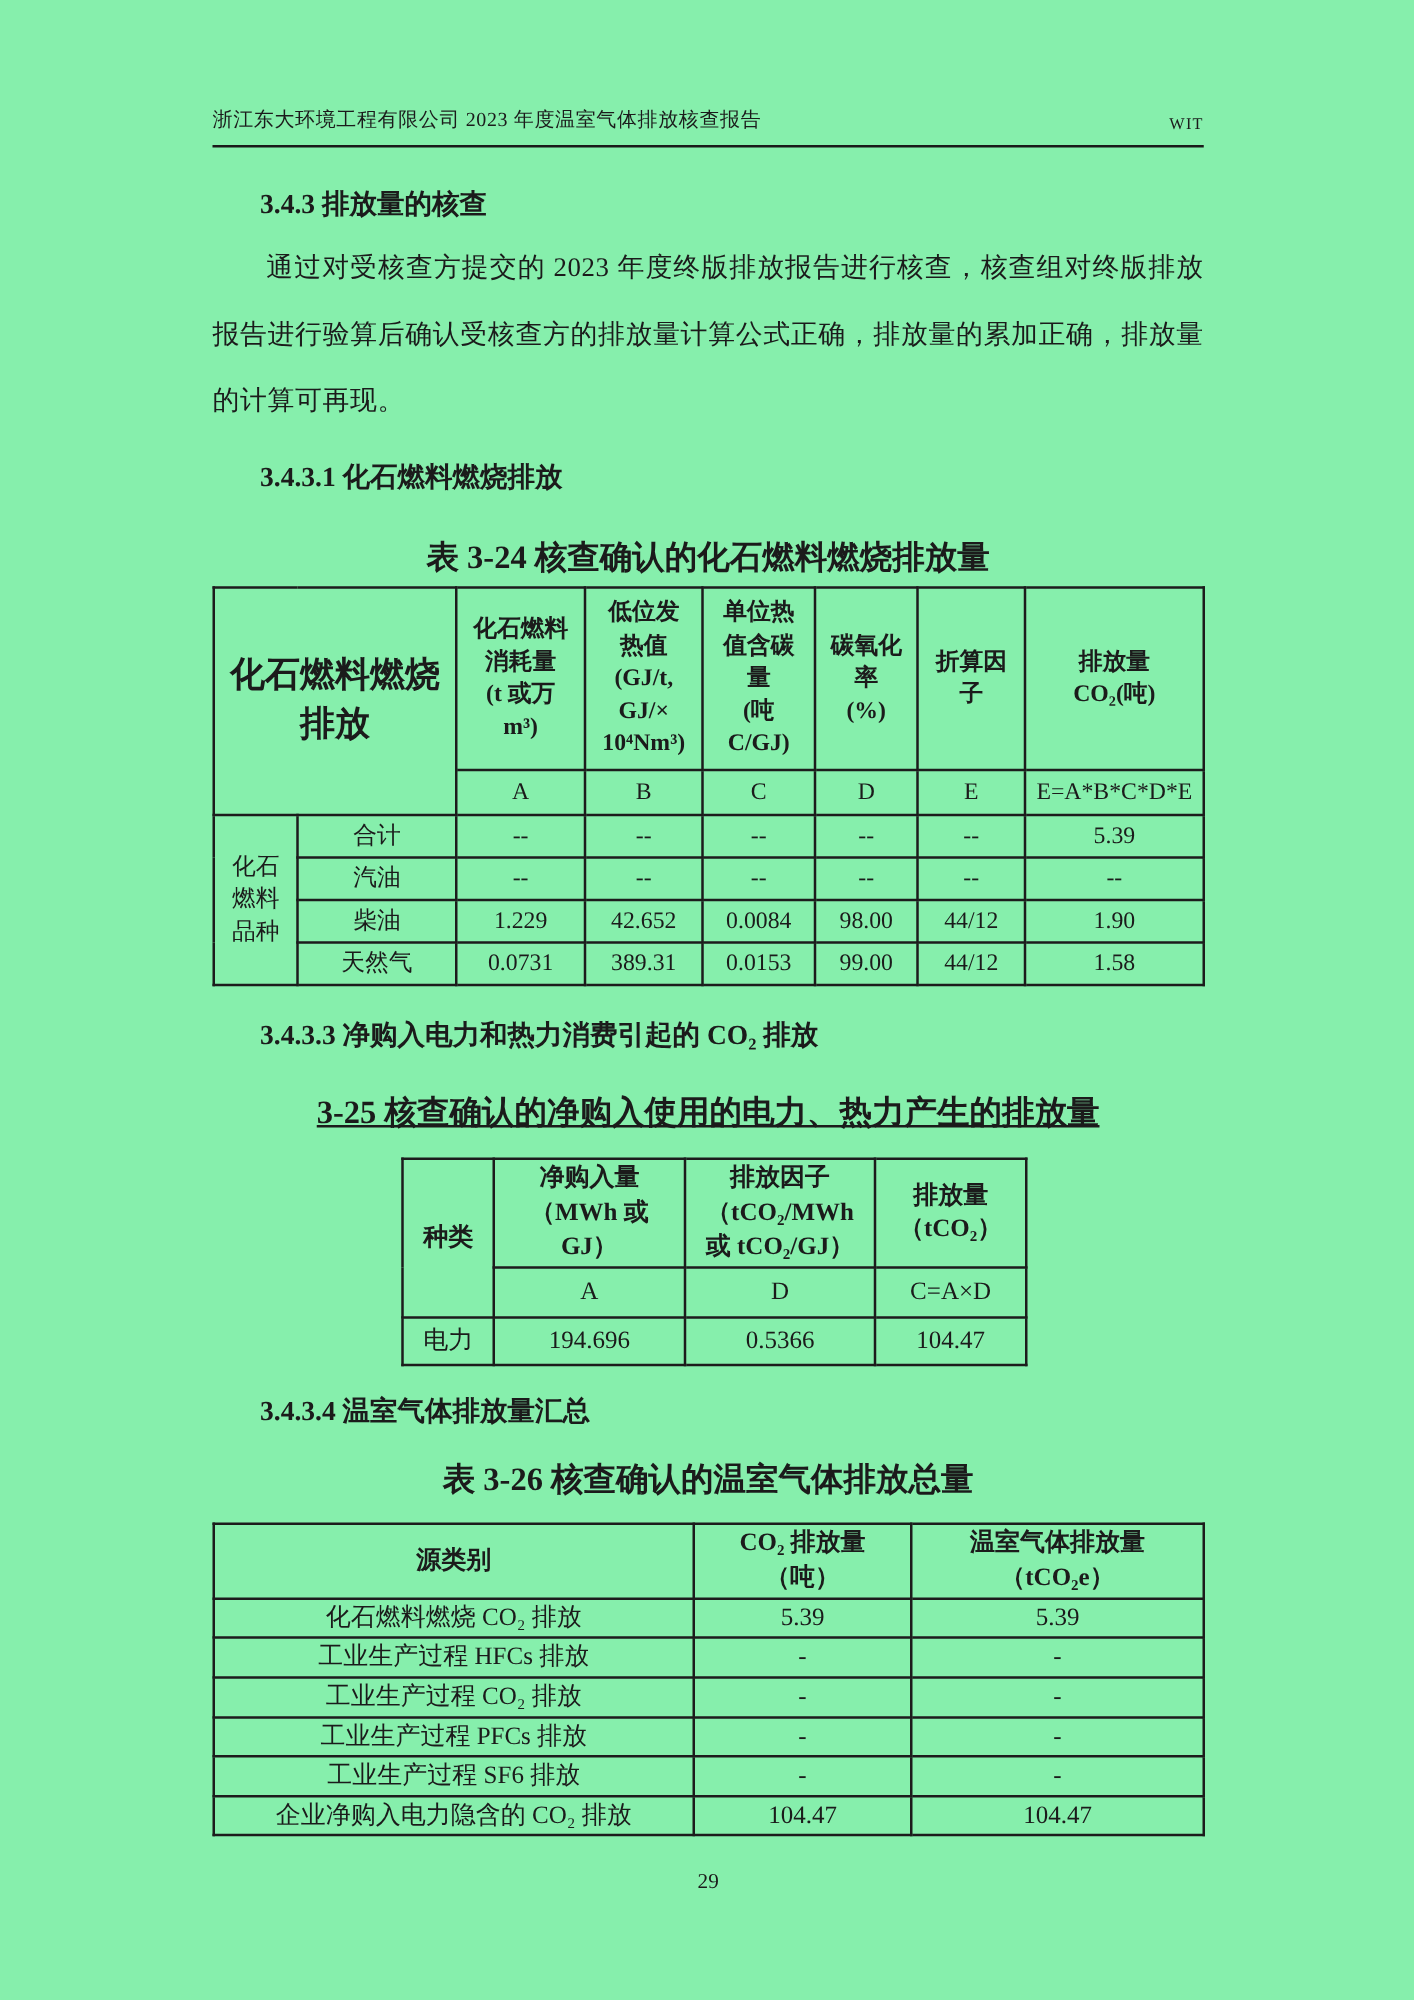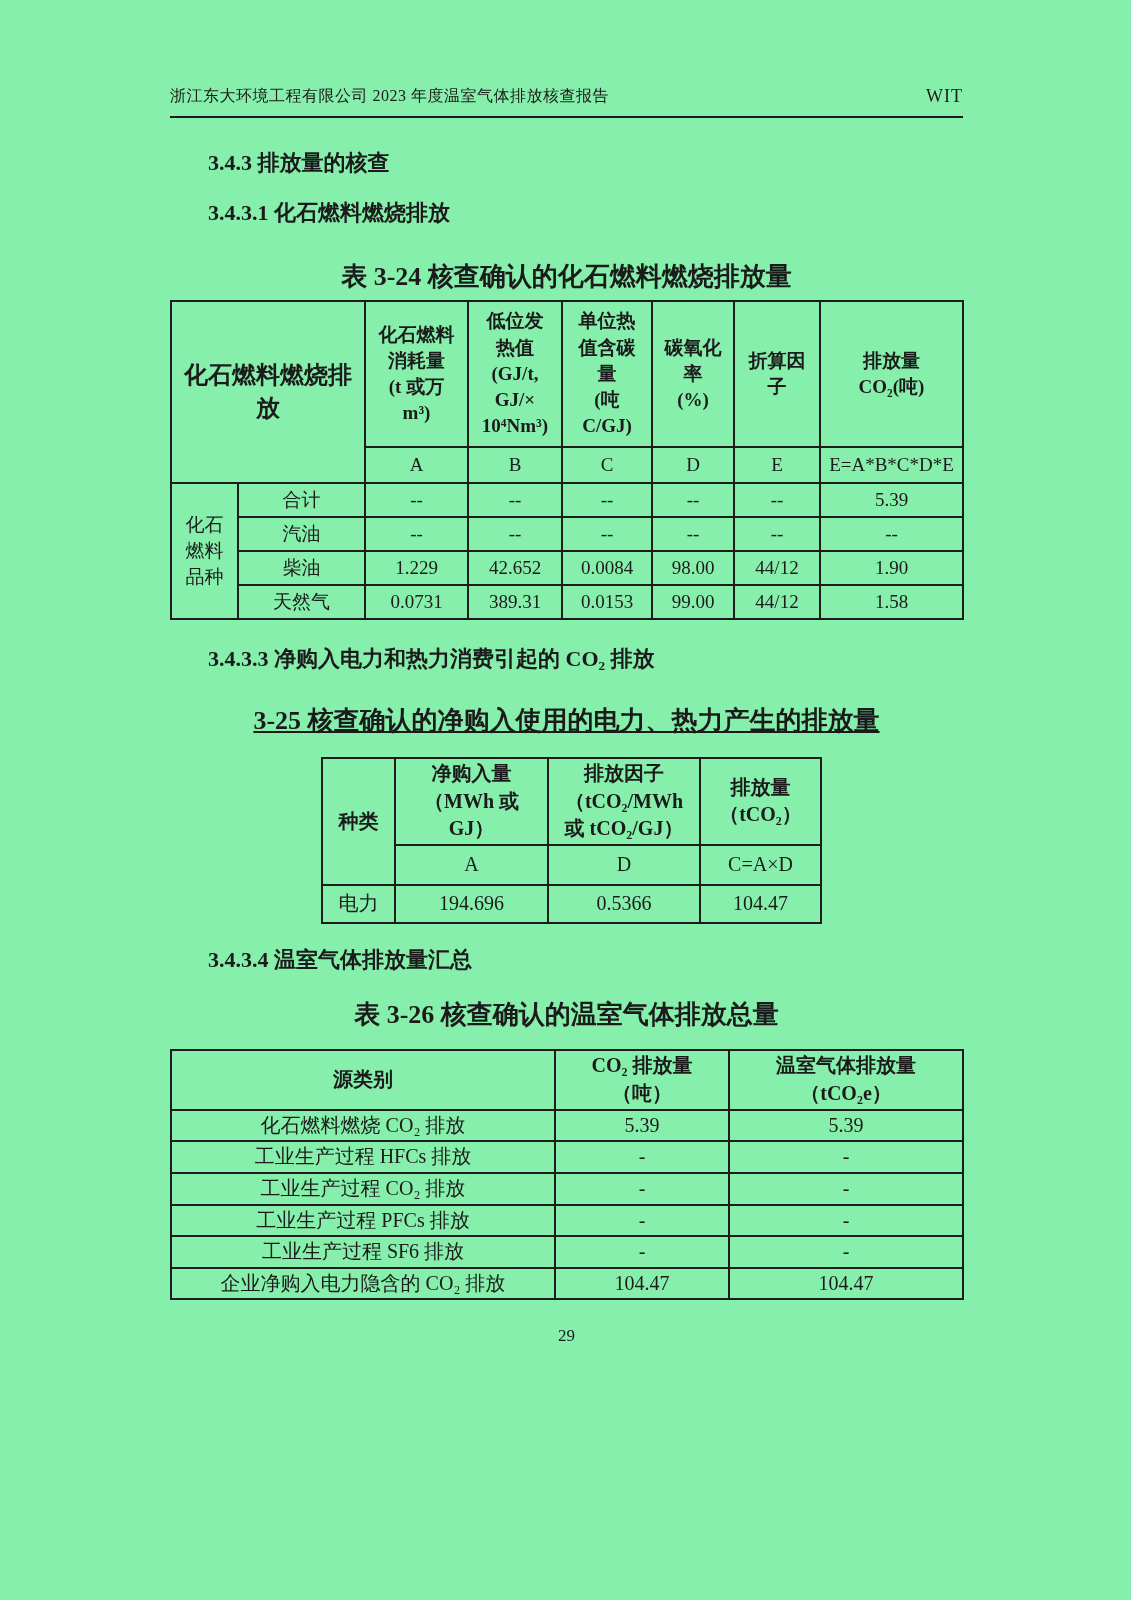--- a/index.html
+++ b/index.html
@@ -7,21 +7,21 @@
   body { width:1131px; height:1600px; }
   .page {
     position:relative; width:1131px; height:1600px; background:#86efac;
     color:#1b1b1b; font-family:"Liberation Serif","DejaVu Serif",serif;
     overflow:hidden;
   }
   .content { padding:86px 168px 0 170px; }
 
   .doc-header { display:flex; justify-content:space-between; align-items:flex-end; }
   .doc-header .left  { font-size:16px; letter-spacing:0.5px; }
-  .doc-header .right { font-size:18px; letter-spacing:1px; }
+  .doc-header .right { font-size:13px; letter-spacing:1px; }
   .header-rule { border-bottom:2.5px solid #1a1a1a; margin-top:9px; }
 
   .sec-heading { font-size:22px; font-weight:bold; padding-left:38px; line-height:30px; }
   .h343  { margin-top:30px; }
   .h3431 { margin-top:20px; }
   .h3433 { margin-top:24px; }
   .h3434 { margin-top:21px; }
 
   .body-para {
     margin-top:10px; font-size:21.5px; line-height:53px;
@@ -38,21 +38,21 @@
     border:2px solid #1c1c1c; text-align:center; vertical-align:middle;
     font-size:19px; line-height:1.38; padding:1px 3px; white-space:pre-line;
     overflow:hidden;
   }
   .b { font-weight:bold; }
 
   .t24 { width:792px; margin-top:8px; }
   .t24 tr.hrow1 { height:146px; }
   .t24 tr.hrow2 { height:36px; }
   .t24 tr.drow  { height:34px; }
-  .t24 .corner  { font-size:24px;margin-top:48px; }
+  .t24 .corner  { font-size:28px;margin-top:48px; }
 
   .t25 { width:499px; margin-left:151px; margin-top:21px; }
   .t25 tr.hrow1 { height:82px; }
   .t25 tr.hrow2 { height:40px; }
   .t25 tr.drow  { height:38px;padding-left:10px; }
   .t25 td { font-size:20px; }
 
   .t26 { width:792px; margin-top:19px; }
   .t26 tr.hrow  { height:60px; }
   .t26 tr.drow  { height:30px; }
@@ -67,20 +67,21 @@
   <div class="content">
 
     <div class="doc-header">
       <span class="left">浙江东大环境工程有限公司 2023 年度温室气体排放核查报告</span>
       <span class="right">WIT</span>
     </div>
     <div class="header-rule"></div>
 
     <div class="sec-heading h343">3.4.3 排放量的核查</div>
 
+    <p class="body-para">通过对受核查方提交的 2023 年度终版排放报告进行核查，核查组对终版排放报告进行验算后确认受核查方的排放量计算公式正确，排放量的累加正确，排放量的计算可再现。</p>
 
     <div class="sec-heading h3431">3.4.3.1 化石燃料燃烧排放</div>
 
     <div class="tbl-title title24">表 3-24 核查确认的化石燃料燃烧排放量</div>
 
     <table class="t24">
       <colgroup>
         <col style="width:67px">
           <col style="width:127px">
           <col style="width:103px">

